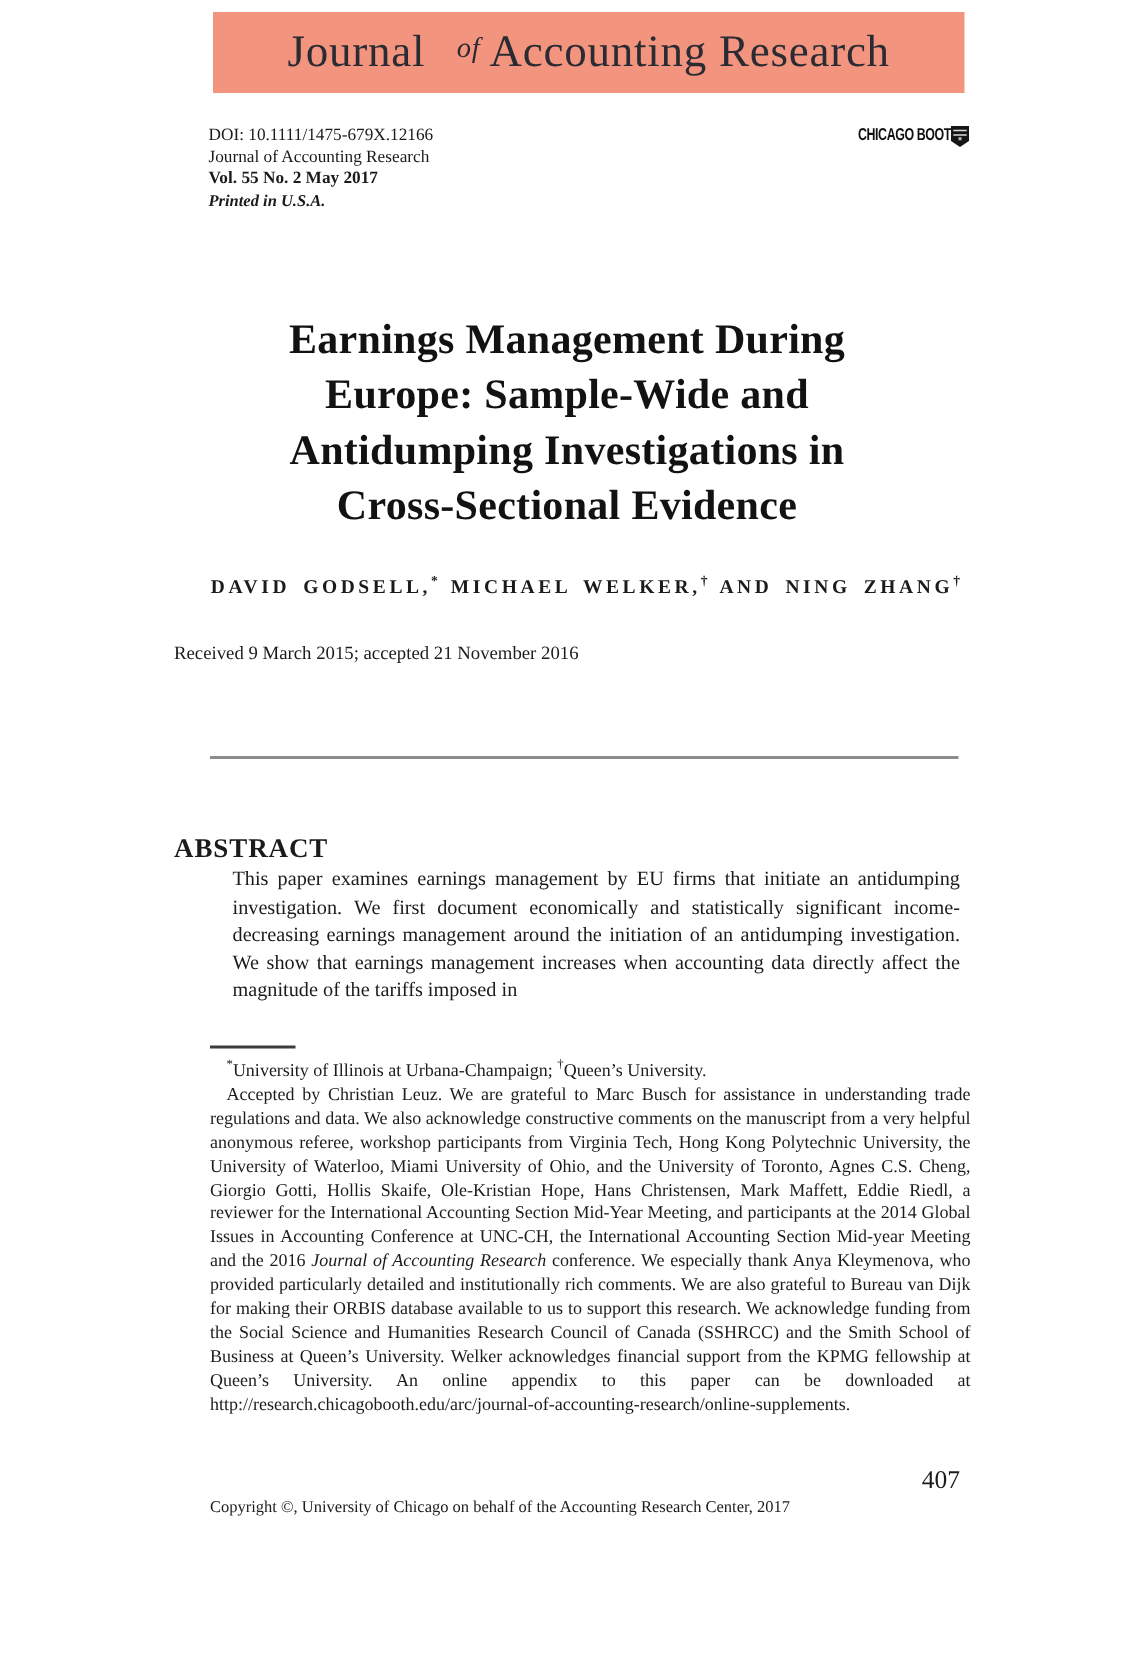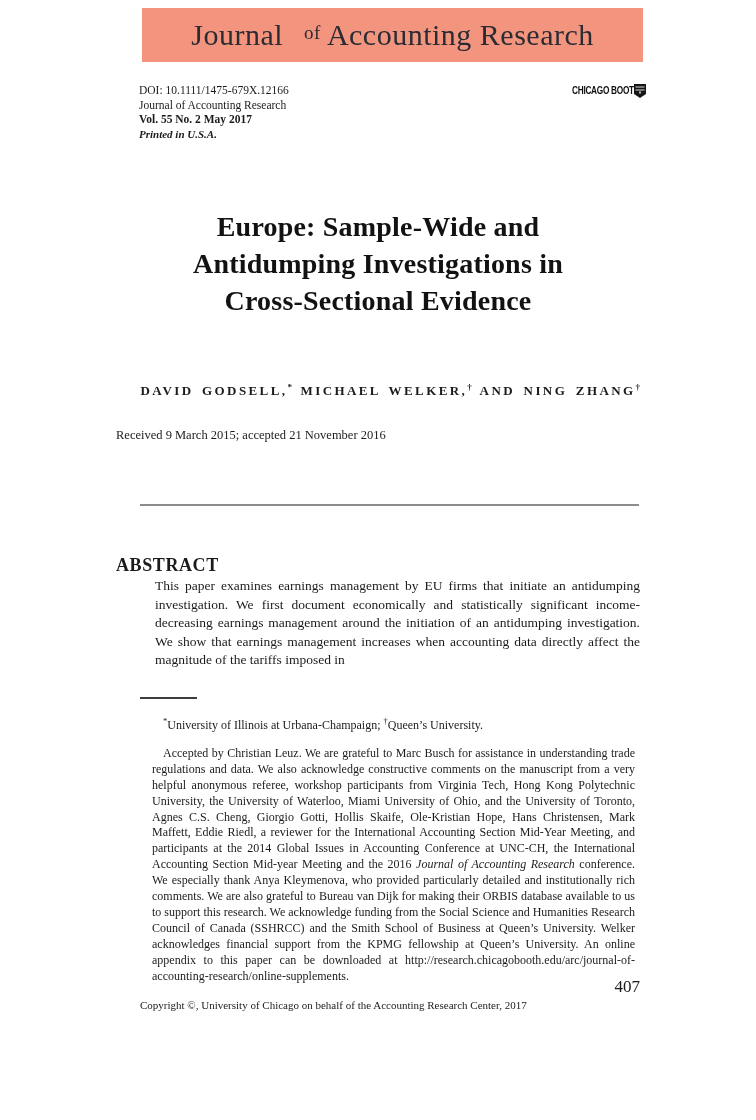--- a/index.html
+++ b/index.html
@@ -14,21 +14,21 @@
   
   .banner{
     position:absolute;left:142px;top:8px;width:501px;height:54px;
     display:flex;align-items:center;justify-content:center;
     background:#f3957e;
   }
   .banner-title{
     font-size:30px;color:#2b2b33;letter-spacing:.5px;white-space:nowrap;
   }
   .banner-of{
-    font-size:19px;position:relative;top:-6px;
+    font-style:italic;font-size:19px;position:relative;top:-6px;
     margin:0 6px 0 21px;
     text-align:right;
   }
   
   .masthead{position:absolute;left:139px;top:83px;width:156px;line-height:14.5px;font-size:11.5px;}
   .masthead .doi{white-space:nowrap;}
   .masthead .center{font-weight:bold;}
   .masthead .printed{font-style:italic;font-size:11px;}
   .logo{position:absolute;left:572px;top:84px;width:80px;height:14px;}
   .logo-text{
@@ -64,21 +64,21 @@
   }
   .abstract-text{
     position:absolute;left:155px;top:577px;width:485px;margin:0;
     text-align:justify;font-size:13.5px;line-height:18.6px;
   }
   
   .footnotes{
     position:absolute;left:140px;top:706px;width:507px;
     text-align:justify;font-size:12px;line-height:15.9px;
   }
-  .footnotes p{margin:12px;text-indent:11px;}
+  .footnotes p{margin:0;text-indent:11px;}
   .footnotes sup{font-size:8.5px;vertical-align:super;line-height:0;}
   .footnotes em{font-style:italic;}
   
   .page-number{
     position:absolute;left:116px;top:977px;width:524px;
     text-align:right;font-size:17px;
   }
   .copyright{
     position:absolute;left:140px;top:999px;width:507px;
     font-size:11px;
@@ -107,20 +107,21 @@
     <svg class="logo-crest" width="14" height="14" viewBox="0 0 14 14">
       <rect x="1" y="0" width="12" height="10" fill="#161616"></rect>
       <path d="M1 10 L7 14 L13 10 Z" fill="#161616"></path>
       <rect x="2.5" y="2.5" width="9" height="1" fill="#ffffff" opacity="0.85"></rect>
       <rect x="2.5" y="5.5" width="9" height="1" fill="#ffffff" opacity="0.85"></rect>
       <rect x="6" y="7.5" width="2" height="2" fill="#ffffff" opacity="0.7"></rect>
     </svg>
   </div>
 
   <h1 class="article-title">
+    <div>Earnings Management During</div>
     <div>Europe: Sample-Wide and</div>
     <div>Antidumping Investigations in</div>
     <div>Cross-Sectional Evidence</div>
   </h1>
 
   <div class="authors">
     <span>DAVID GODSELL,</span><sup>*</sup><span> MICHAEL WELKER,</span><sup>†</sup><span> AND NING ZHANG</span><sup>†</sup>
   </div>
 
   <div class="received">Received 9 March 2015; accepted 21 November 2016</div>

